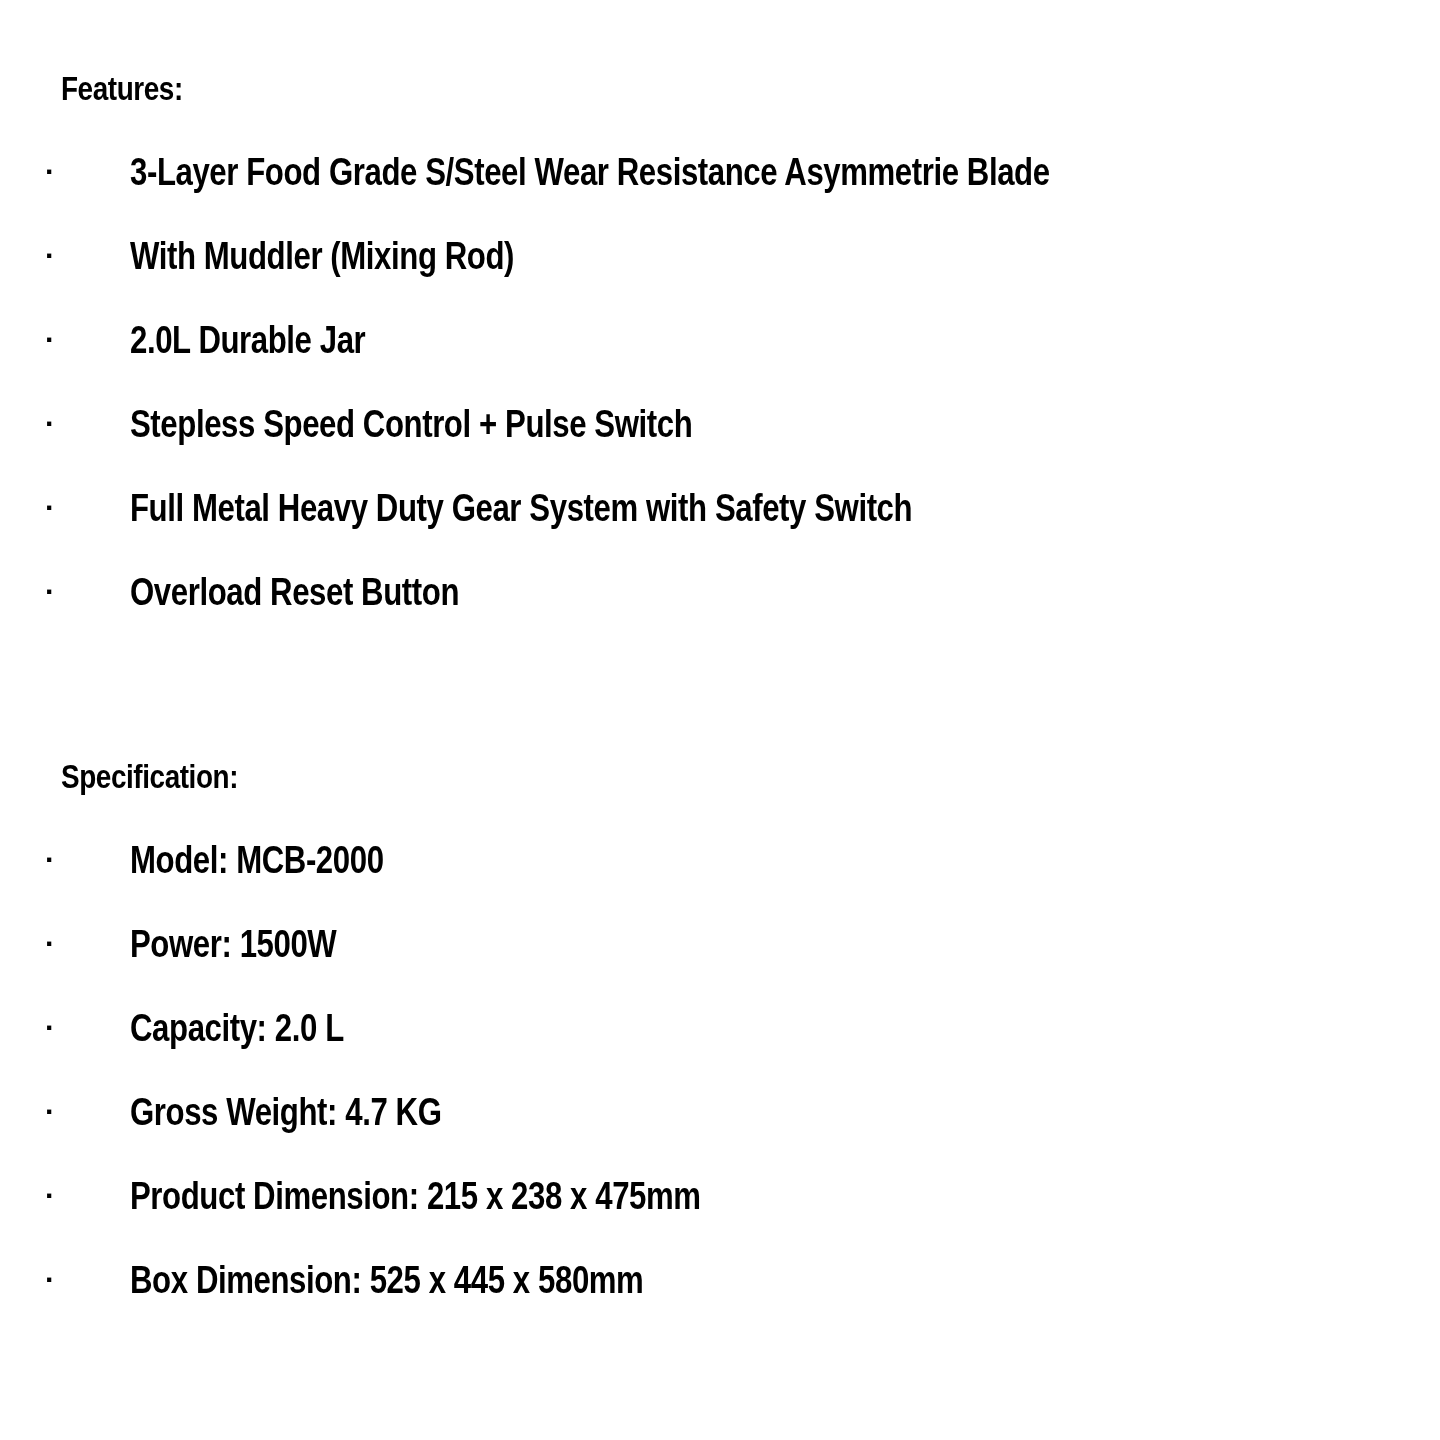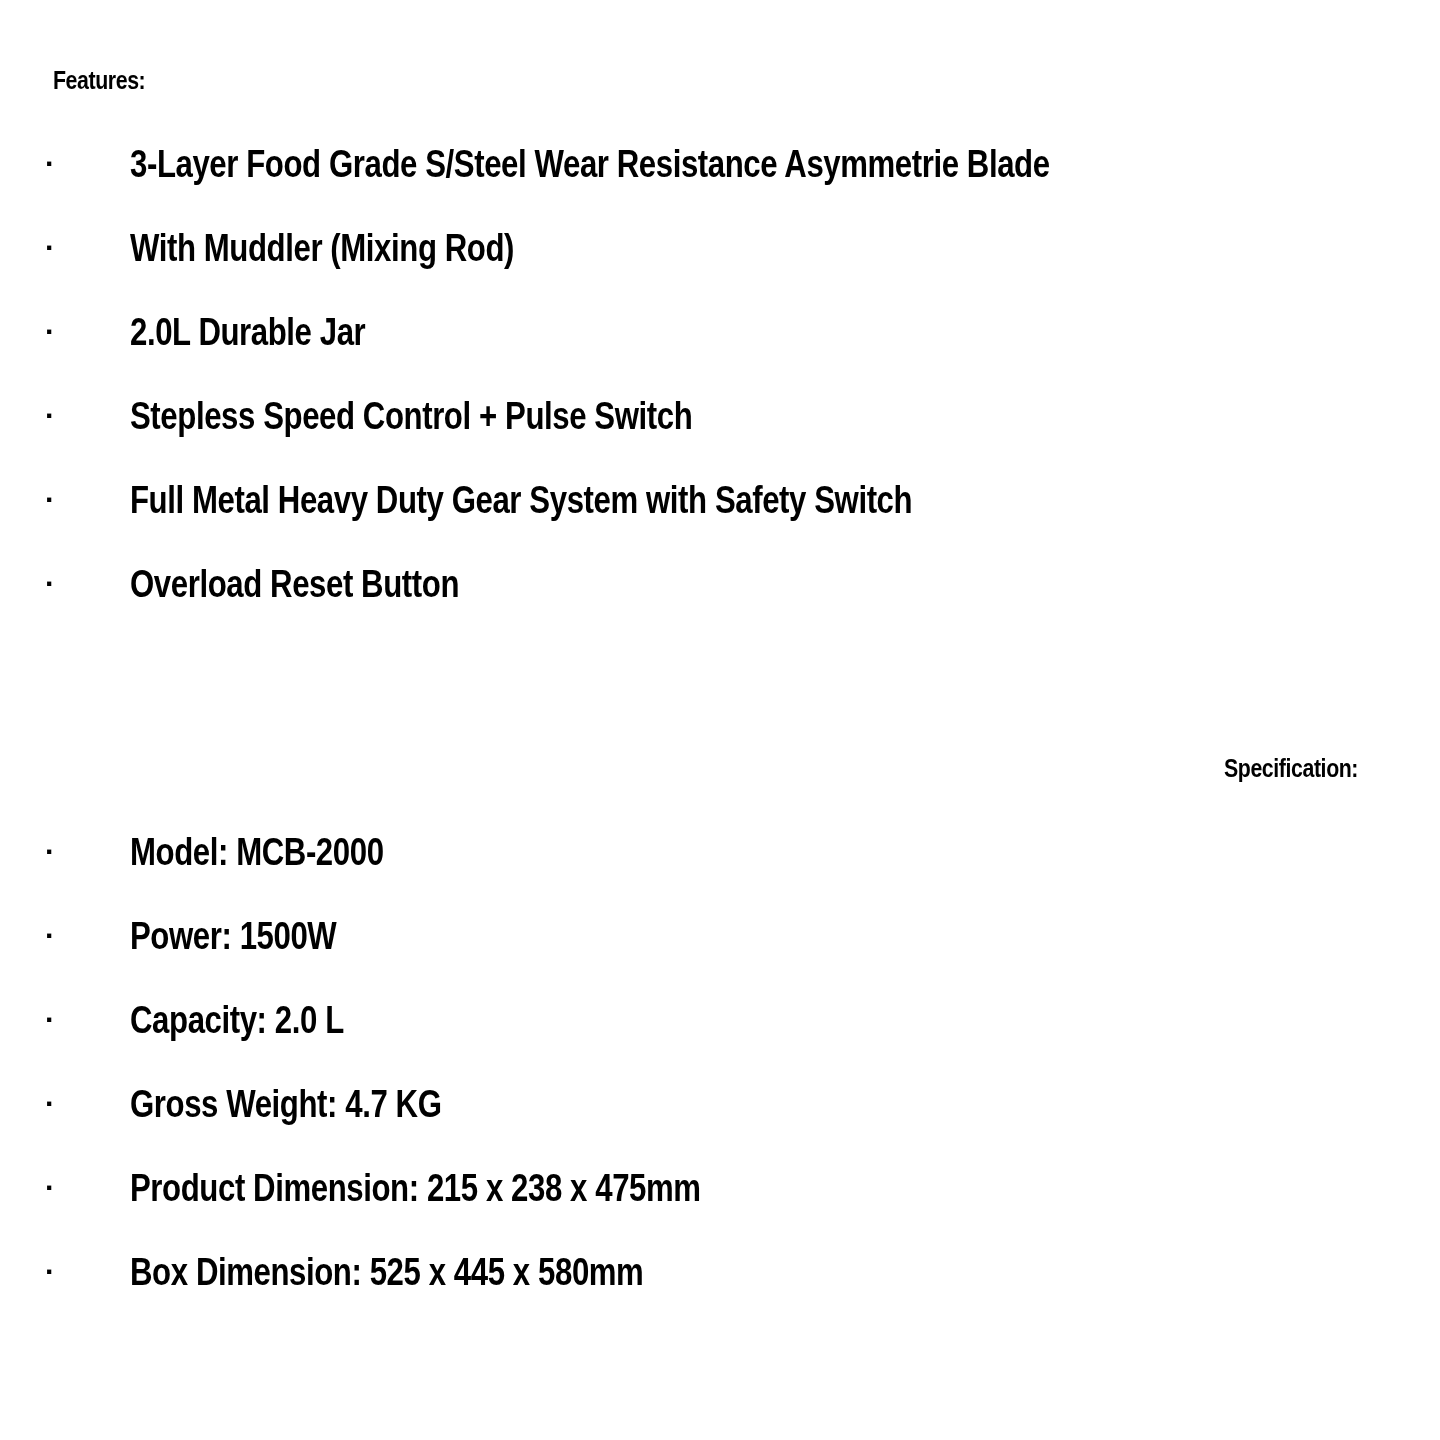--- a/index.html
+++ b/index.html
@@ -13,28 +13,27 @@
     color: #000000;
   }
   .page {
     box-sizing: border-box;
     width: 1440px;
     height: 1440px;
     padding: 50px 45px 0 45px;
     background: #ffffff;
   }
   .heading {
-    font-size: 26px;
+    font-size: 34px;
     line-height: 44px;
     font-weight: bold;
-    margin: 8px;
+    margin: 16px;
   }
   .spec-heading {
     margin-top: 140px;
-    text-align: right;
   }
   
   .condense {
     display: inline-block;
     transform: scaleX(0.82);
     transform-origin: 0 50%;
     white-space: nowrap;
     letter-spacing: -0.5px;
   }
   .list {

